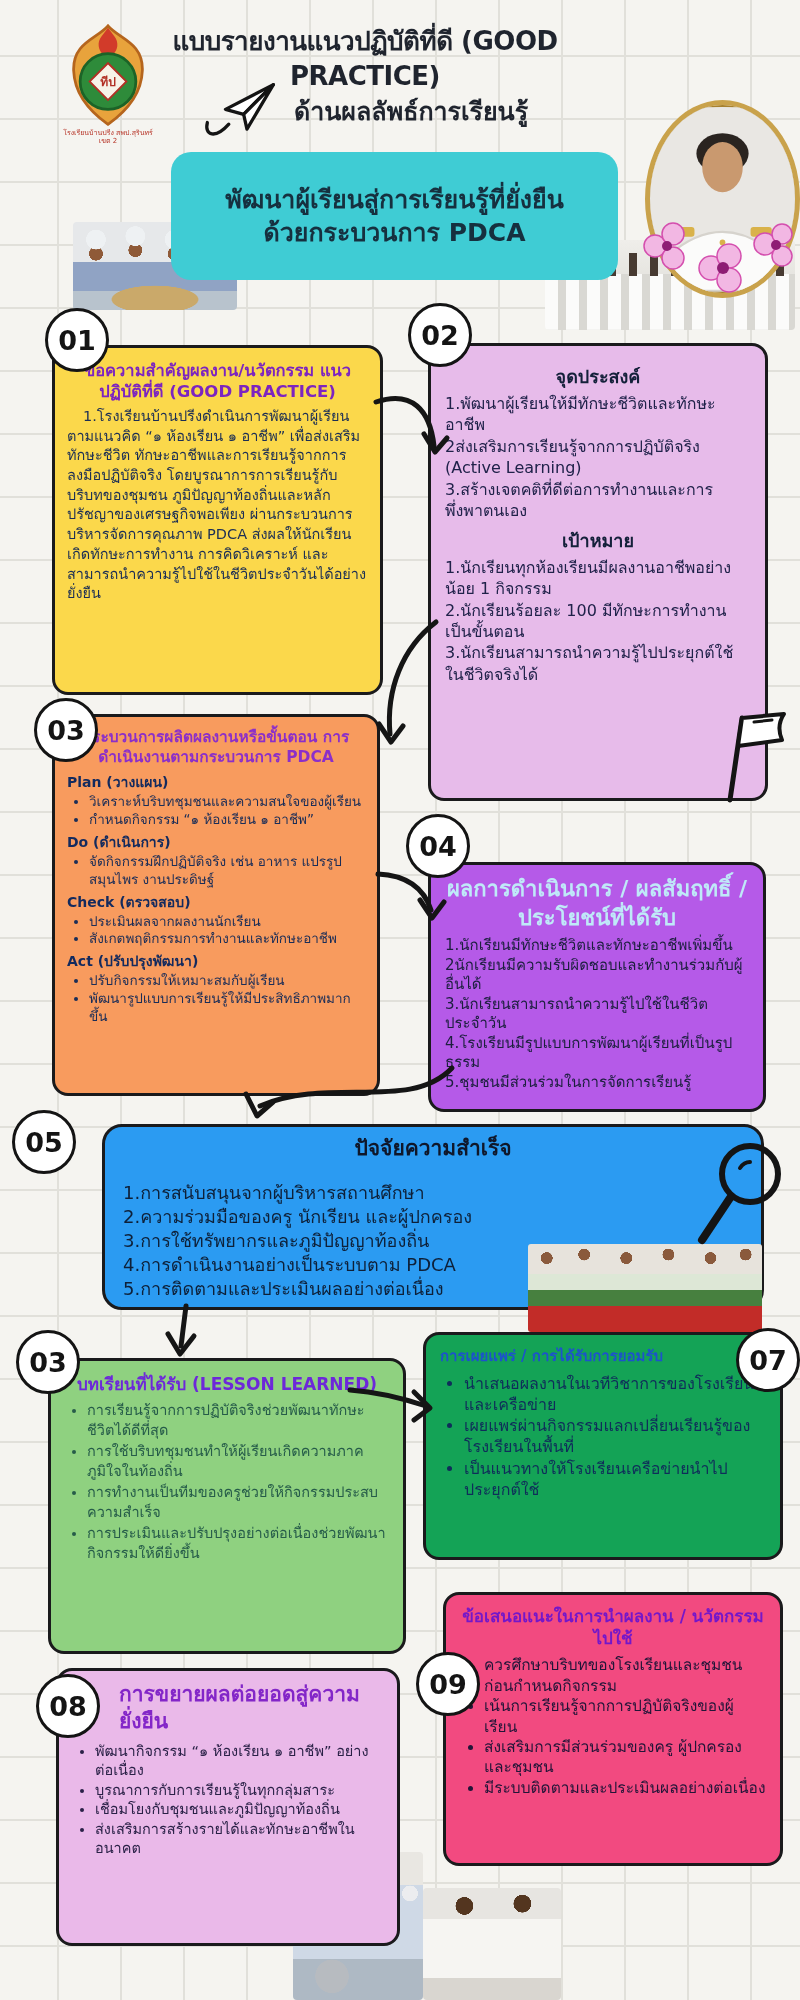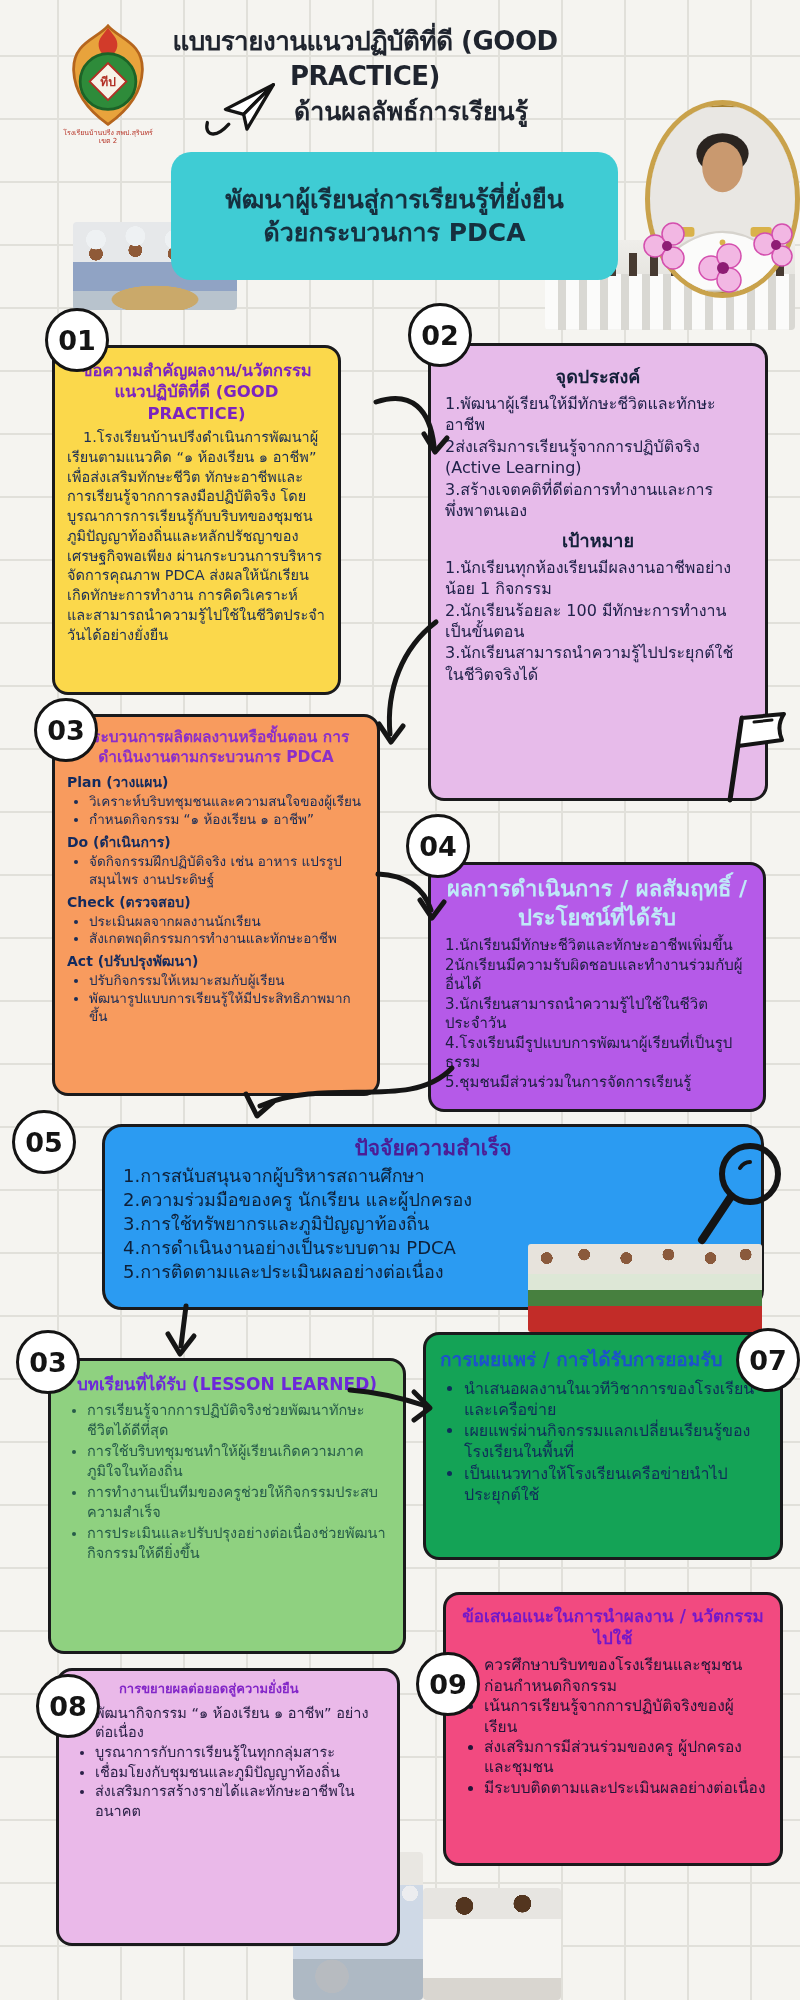--- a/index.html
+++ b/index.html
@@ -79,49 +79,49 @@
   .badge{position:absolute;width:58px;height:58px;background:#fff;border:3.5px solid #141414;border-radius:50%;
     display:flex;align-items:center;justify-content:center;font-size:27px;font-weight:800;color:#141414;z-index:7;}
   .b01{left:45px;top:308px;}  .b02{left:408px;top:303px;}
   .b03{left:34px;top:698px;}  .b04{left:406px;top:814px;}
   .b05{left:12px;top:1110px;} .b06{left:16px;top:1330px;}
   .b07{left:736px;top:1328px;}.b08{left:36px;top:1674px;}
   .b09{left:416px;top:1652px;}
   
   .box{position:absolute;border:3px solid #1a1a1c;border-radius:16px;box-sizing:border-box;z-index:2;}
   .box h3{margin:2px 0 4px;text-align:center;font-weight:800;line-height:1.3;}
-  .box01{left:52px;top:345px;width:289px;height:350px;background:#fbd84b;padding:10px 12px;}
+  .box01{left:52px;top:345px;width:331px;height:350px;background:#fbd84b;padding:10px 12px;}
   .box01 h3{color:#7c24c0;font-size:16.5px;}
   .box01 p{margin:4px 0 0;font-size:14.5px;line-height:1.36;color:#1b2e55;text-indent:16px;}
   .box02{left:428px;top:343px;width:340px;height:458px;background:#e7bbea;padding:12px 14px;}
   .box02 h3{color:#7c24c0;font-size:18.5px;}
   .box02 h4{margin:4px 0 2px;text-align:center;font-size:18px;font-weight:800;color:#14203a;}
   .plain{list-style:none;margin:0;padding:0;}
   .plain li{font-size:16px;line-height:1.34;color:#20224a;}
   .box03{left:52px;top:714px;width:328px;height:382px;background:#f89b5e;padding:8px 12px;}
   .box03 h3{color:#8b2fc9;font-size:15.5px;}
   .phase-name{font-size:14px;font-weight:800;color:#132a5e;margin-top:2px;}
   .bullets{margin:0;padding-left:22px;}
   .bullets li{font-size:13.5px;line-height:1.32;color:#1b2d57;}
   .box04{left:428px;top:862px;width:338px;height:250px;background:#b55ae8;padding:8px 14px;}
   .box04 h3{color:#bfe9f8;font-size:22px;}
   .box04 .plain li{font-size:15px;line-height:1.3;color:#1c1f3e;}
   .box05{left:102px;top:1124px;width:662px;height:186px;background:#2b9bf2;padding:6px 18px;border-radius:20px;}
-  .box05 h3{color:#4c1d95;font-size:21px;margin-bottom:2px;}
+  .box05 h3{color:#0f172a;font-size:21px;margin-bottom:19px;}
   .box05 .plain{width:430px;}
   .box05 .plain li{font-size:18px;line-height:1.33;color:#0e2038;}
   .box06{left:48px;top:1358px;width:358px;height:296px;background:#8fd180;padding:10px 12px;}
   .box06 h3{color:#6d28d9;font-size:17px;}
   .dots{margin:6px 0 0;padding-left:24px;}
   .box06 .dots li{font-size:14.5px;line-height:1.35;color:#265c49;margin-bottom:2px;}
   .box07{left:423px;top:1332px;width:360px;height:228px;background:#14a356;padding:10px 14px;}
-  .box07 h3{color:#1d52cc;font-size:19px;text-align:left;}
+  .box07 h3{color:#1d52cc;font-size:15px;text-align:left;}
   .box07 .dots li{font-size:16px;line-height:1.33;color:#0f2d5a;}
   .box08{left:56px;top:1668px;width:344px;height:278px;background:#eab9e9;padding:8px 12px;}
-  .box08 h3{color:#8326c8;font-size:13px;text-align:left;padding-left:48px;}
+  .box08 h3{color:#8326c8;font-size:21px;text-align:left;padding-left:48px;}
   .box08 .dots li{font-size:14.5px;line-height:1.35;color:#2a2147;}
   .box09{left:443px;top:1592px;width:340px;height:274px;background:#f24a80;padding:8px 14px;}
   .box09 h3{color:#7417c9;font-size:17px;}
   .box09 .dots li{font-size:15.5px;line-height:1.32;color:#221538;}
   
   .arrows{position:absolute;left:0;top:0;width:800px;height:2000px;z-index:6;pointer-events:none;}
   .flag{position:absolute;left:716px;top:710px;width:74px;height:94px;z-index:3;}
   .magnifier{position:absolute;left:692px;top:1138px;width:96px;height:116px;z-index:5;}
 </style>
 </head>

